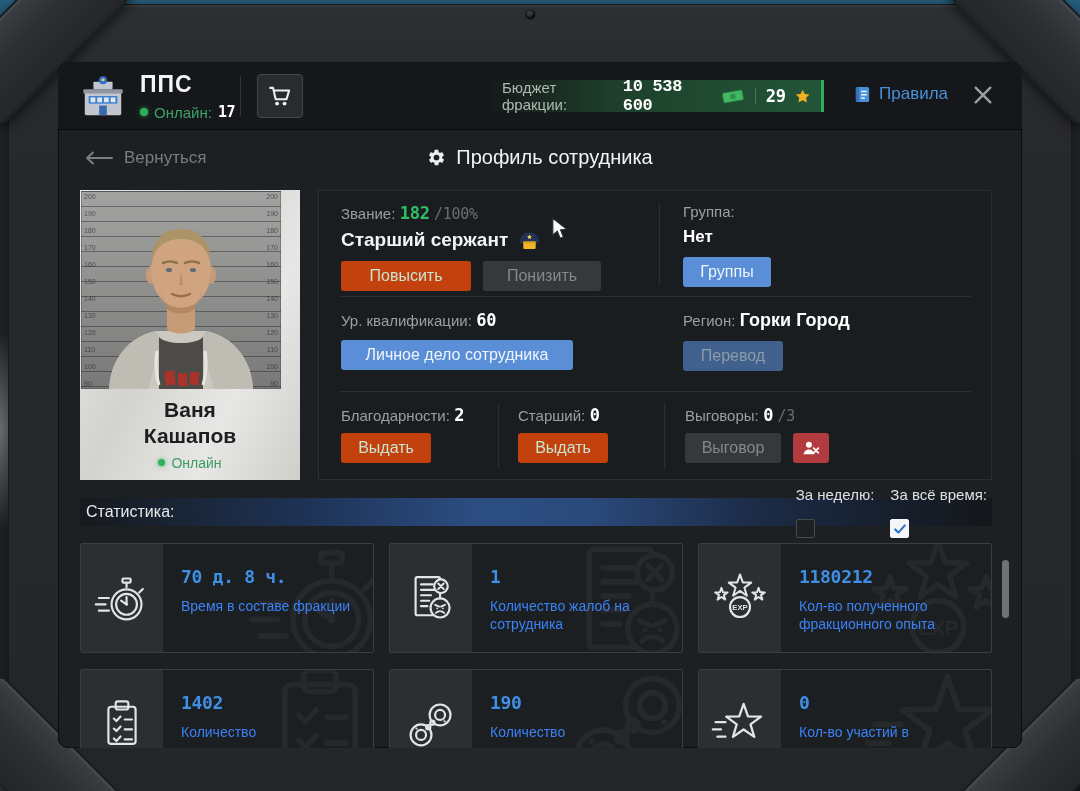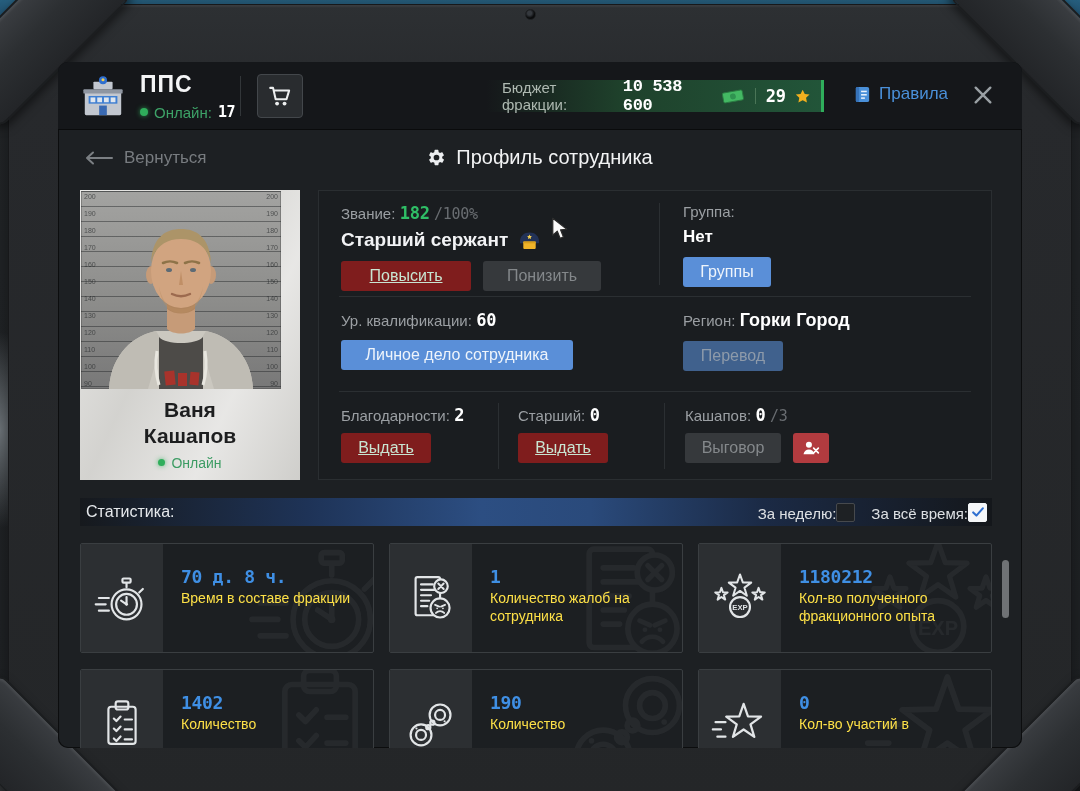--- a/index.html
+++ b/index.html
@@ -84,47 +84,47 @@
   .cell { position:absolute; }
   .lbl { color:#9b9fa3; font-size:15px; }
   .val-green { color:#2fbe66; font-weight:bold; font-size:17px; }
   .val-dim { color:#696d71; font-size:15px; }
   .val-white { color:#fff; font-weight:bold; font-size:17px; }
   .rank-name-row { margin-top:6px; display:flex; align-items:center; gap:9px; }
   .rank-name { color:#f2f3f5; font-size:19px; font-weight:bold; }
   .row-btns { margin-top:10px; display:flex; gap:12px; }
   .btn { display:inline-flex; align-items:center; justify-content:center; height:30px; border:none; border-radius:3px;
     font-size:16px; font-family:"Liberation Sans",sans-serif; cursor:pointer; }
-  .btn-green { background:#7f1d1d; color:#c9e5d2;text-decoration:underline; }
+  .btn-green { background:#c2410c; color:#c9e5d2; }
   .btn-gray  { background:#36393c; color:#84888b; }
   .btn-blue  { background:#5a8fd8; color:#eef4fb; }
   .btn-blue-muted { background:#40618d; color:#8d9aaa; }
   .btn-red   { background:#b23b3f; width:36px; }
 
   
   .stats-bar { position:absolute; left:22px; top:436px; width:912px; height:28px; display:flex; align-items:center;
     padding:0 5px 0 6px;
     background:linear-gradient(90deg,#16191d 0%,#1e3357 25%,#2c4e82 44%,#2a4a7b 56%,#1b2a45 75%,#14171b 100%); }
   .stats-title { color:#e6e9ec; font-size:16px; }
   .stats-filters { margin-left:auto; display:flex; align-items:center; gap:16px; }
-  .cb-group { display:flex; align-items:flex-end; gap:0; }
+  .cb-group { display:flex; align-items:flex-start; gap:16px;flex-direction:column; }
   .cb-label { color:#dde0e3; font-size:15px; }
   .checkbox { width:19px; height:19px; border-radius:2px; background:#1e2124; border:1px solid #46494d; cursor:pointer;
     display:flex; align-items:center; justify-content:center; }
   .checkbox.checked { background:#f4f6f8; border-color:#f4f6f8; }
 
   
   .cards { position:absolute; left:22px; top:481px; width:912px; display:flex; flex-wrap:wrap; gap:16px 15px; }
   .card { position:relative; width:294px; height:110px; background:#1c1f22; border:1px solid #3a3e41; border-radius:2px;
     display:flex; overflow:hidden; }
   .icon-box { width:82px; min-width:82px; background:#2c2f32; display:flex; align-items:center; justify-content:center; }
   .icon-box svg { width:58px; height:58px; }
   .card-content { padding:22px 0 0 18px; position:relative; z-index:1; }
   .card-value { color:#3f8fe4; font-weight:bold; font-size:18px; }
-  .card-label { margin-top:2px; color:#fde047; font-size:14px; line-height:1.3; max-width:175px; }
+  .card-label { margin-top:10px; color:#3b82f6; font-size:14px; line-height:1.3; max-width:175px; }
   .wm { position:absolute; right:-22px; top:-16px; width:150px; height:150px; opacity:.05; pointer-events:none; }
 
   .scroll-thumb { position:absolute; left:944px; top:498px; width:7px; height:58px; border-radius:4px; background:#6f7275; cursor:pointer; }
 
   .cursor { position:absolute; left:551px; top:216px; width:18px; height:26px; z-index:9; pointer-events:none; }
 </style>
 </head>
 <body>
 
 <svg width="0" height="0" style="position:absolute" aria-hidden="true">
@@ -452,21 +452,21 @@
           <span class="lbl">Старший:</span>
           <span class="val-white num">0</span>
         </div>
         <div class="row-btns" style="margin-top:8px">
           <button class="btn btn-green" style="width:90px">Выдать</button>
         </div>
       </div>
 
       <div class="cell" style="left:366px;top:214px">
         <div>
-          <span class="lbl">Кашапов:</span>
+          <span class="lbl">Выговоры:</span>
           <span class="val-white num">0</span>
           <span class="val-dim num">/3</span>
         </div>
         <div class="row-btns" style="margin-top:8px;gap:12px">
           <button class="btn btn-gray" style="width:96px">Выговор</button>
           <button class="btn btn-red">
             <svg width="20" height="20">
                 <use href="#icon-userx"></use>
               </svg>
           </button>

